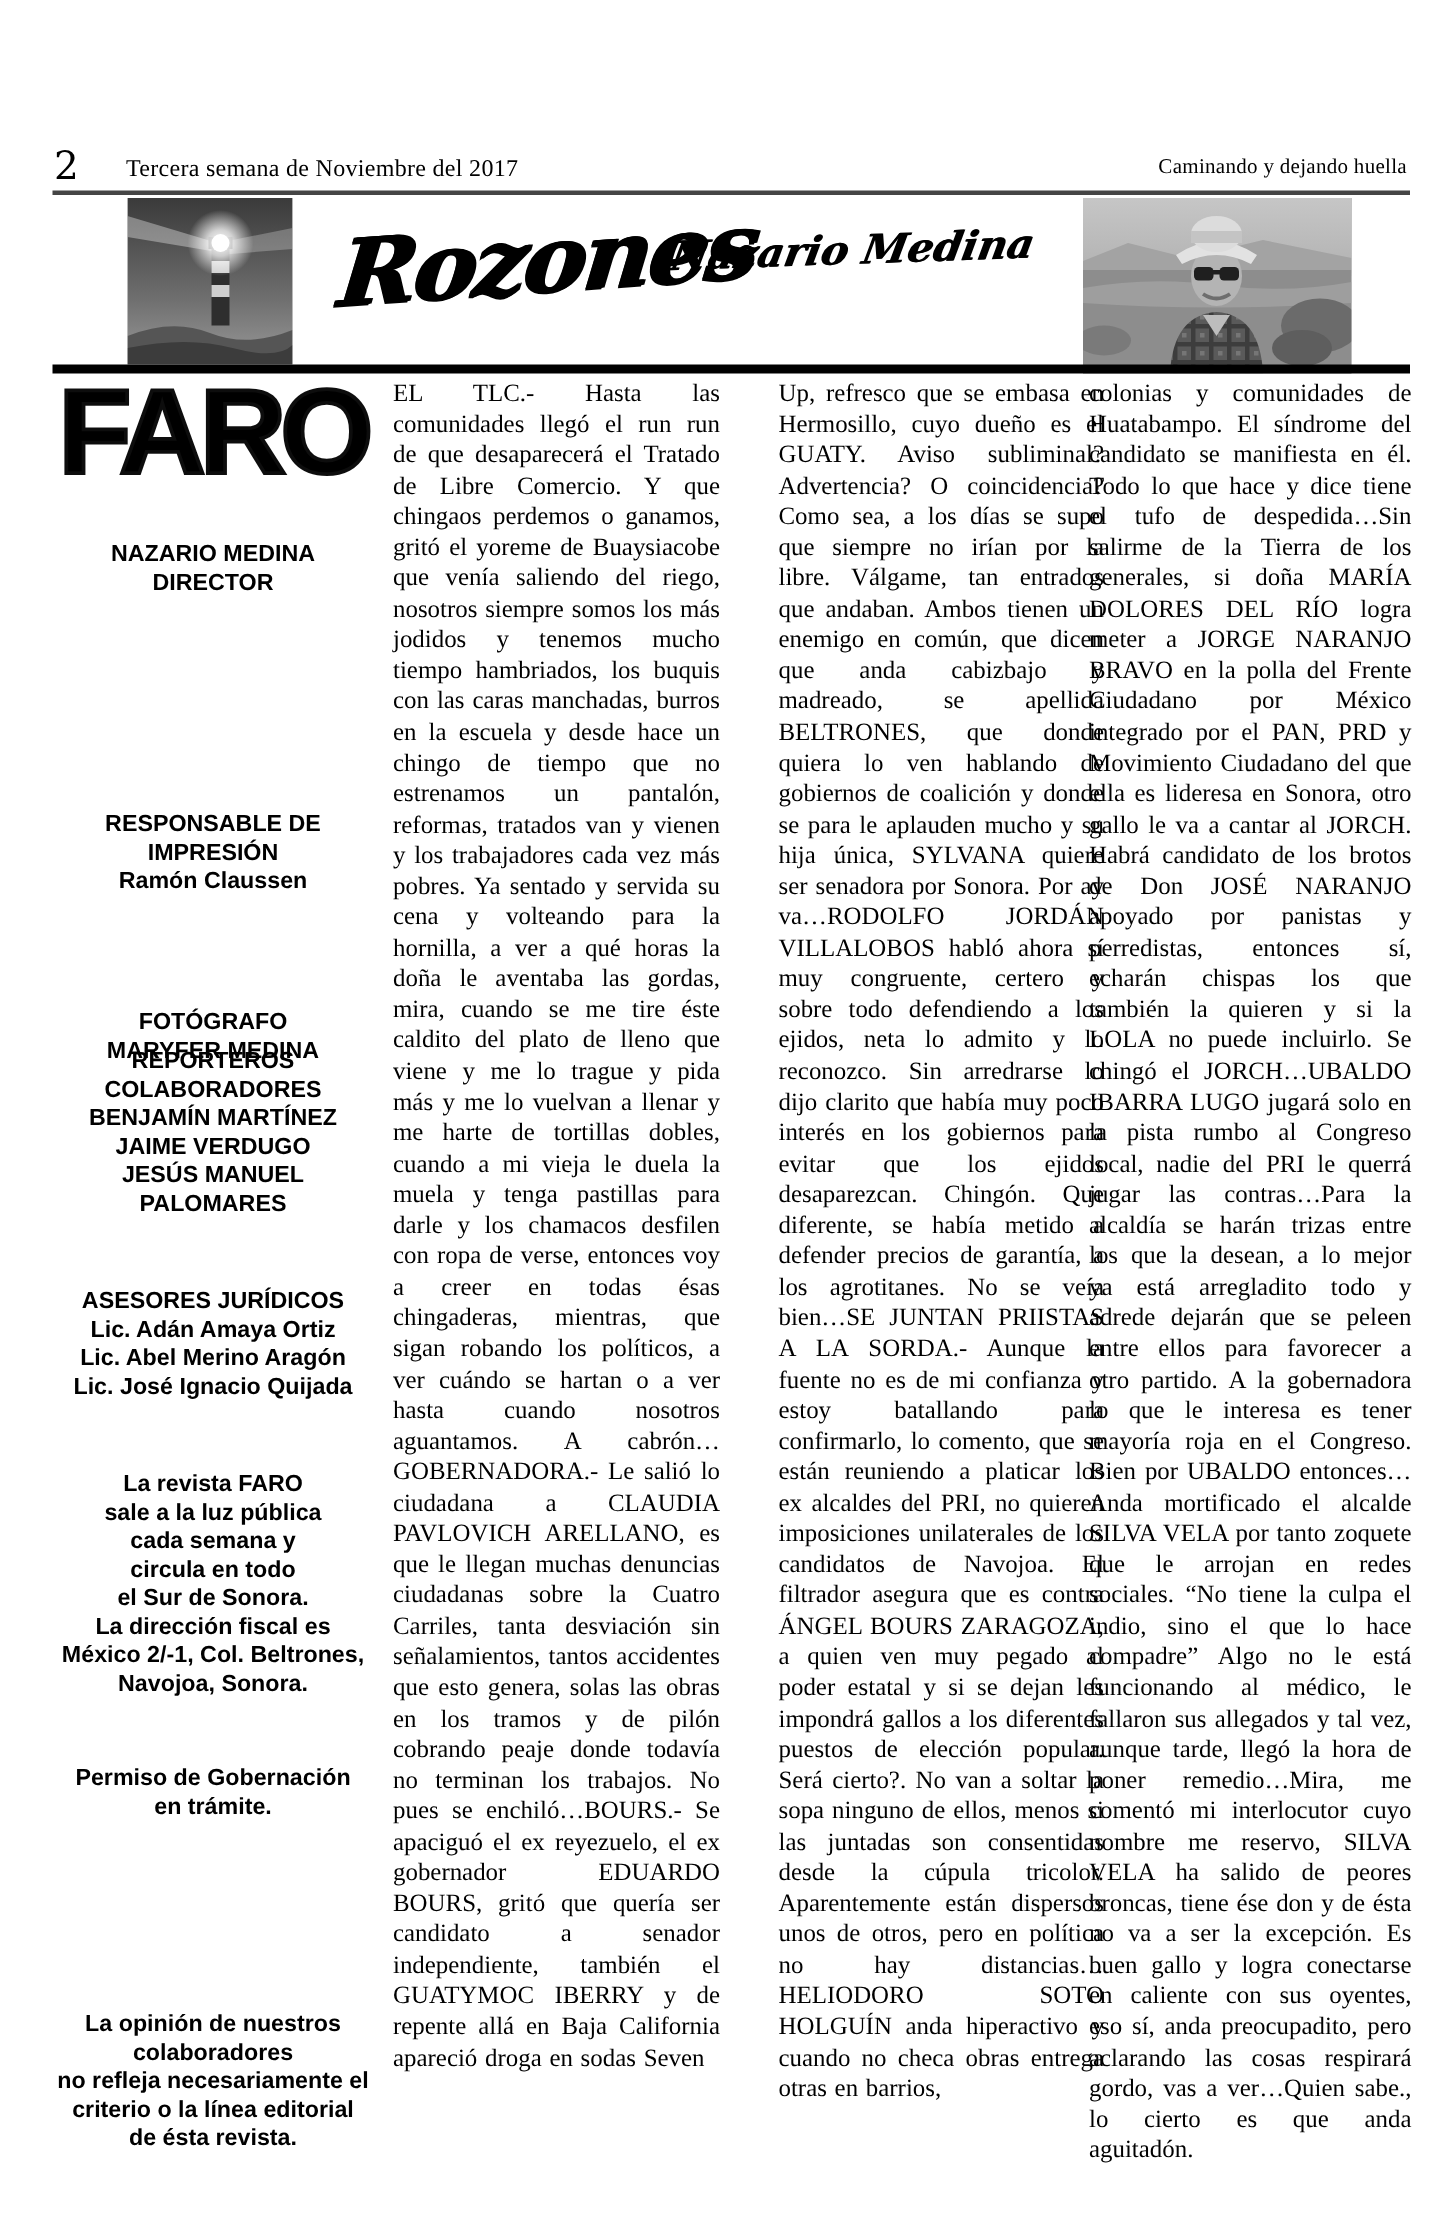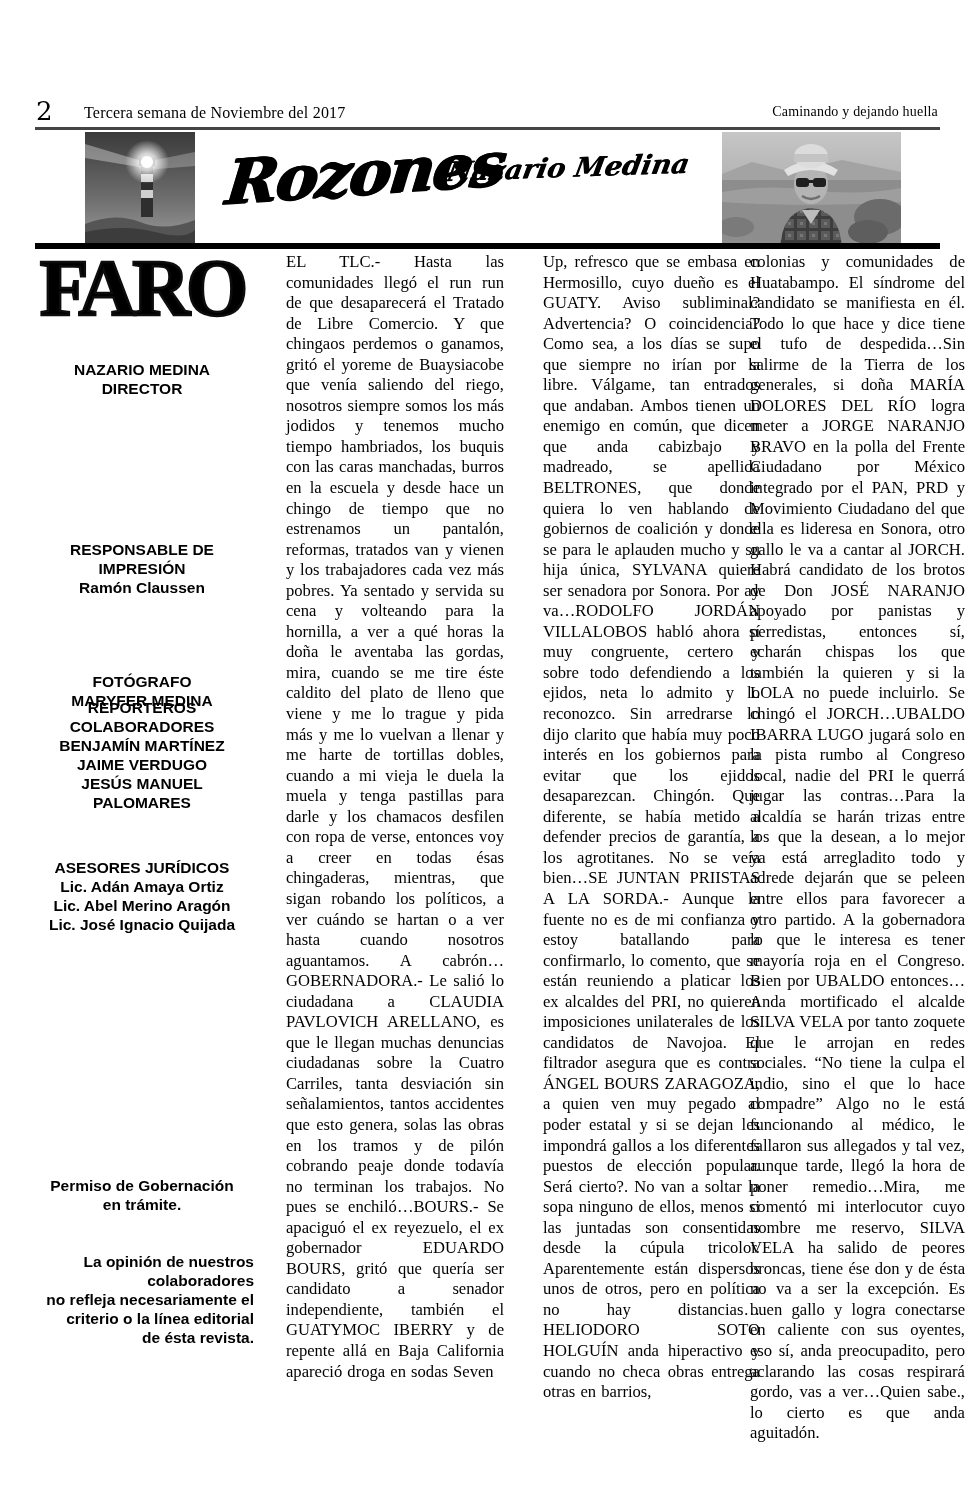--- a/index.html
+++ b/index.html
@@ -58,50 +58,49 @@
   .black-rule {
     left:35px; top:243px; width:905px; height:6px;
     background:#000;
   }
 
   
   .sidebar { left:30px; top:0; width:224px; height:1491px; }
   .faro-title {
     position:absolute; left:0; top:246px; width:224px;
     text-align:center;
-    font-family:Liberation Serif, serif;
+    font-family:Liberation Sans, sans-serif;
     font-weight:bold; font-size:80px; line-height:84px;
     letter-spacing:-4px;
     -webkit-text-stroke:2.5px #0d0d0d;
   }
   .sb-block {
     position:absolute; left:0; width:224px;
     text-align:center;
     font-family:"Liberation Sans", sans-serif;
     font-weight:bold; font-size:15.5px; line-height:19px;
     white-space:pre-line;
   }
   .sb-1 { top:360px; }
   .sb-2 { top:450px; }
   .sb-3 { top:540px; }
   .sb-4 { top:624px;margin-top:48px; }
   .sb-5 { top:698px; }
   .sb-6 { top:858px; }
   .sb-7 { top:980px; }
   .sb-8 { top:1176px; }
-  .sb-9 { top:1252px;text-align:right; }
+  .sb-9 { top:1340px; }
 
   
   .article-col {
     position:absolute; top:252px; height:1170px;
     font-family:"Liberation Serif", serif;
     font-size:16.6px; line-height:20.55px;
     text-align:justify;
     word-spacing:1px;
-    margin-left:24px;
   }
   .col-1 { left:262px; width:218px; }
   .col-2 { left:519px; width:217px; }
   .col-3 { left:726px; width:215px; }
 </style>
 </head>
 <body>
 
 <div class="abs page-number">2</div>
 <div class="abs header-date">Tercera semana de Noviembre del 2017</div>
@@ -188,20 +187,28 @@
   <div class="sb-block sb-6">ASESORES JURÍDICOS
 Lic. Adán Amaya Ortiz
 Lic. Abel Merino Aragón
 Lic. José Ignacio Quijada</div>
   <div class="sb-block sb-5">REPORTEROS
 COLABORADORES
 BENJAMÍN MARTÍNEZ
 JAIME VERDUGO
 JESÚS MANUEL
 PALOMARES</div>
+  <div class="sb-block sb-7">La revista FARO
+sale a la luz pública
+cada semana y
+circula en todo
+el Sur de Sonora.
+La dirección fiscal es
+México 2/-1, Col. Beltrones,
+Navojoa, Sonora.</div>
   <div class="sb-block sb-8">Permiso de Gobernación
 en trámite.</div>
   <div class="sb-block sb-9">La opinión de nuestros
 colaboradores
 no refleja necesariamente el
 criterio o la línea editorial
 de ésta revista.</div>
 </div>
 
 <div class="article-col col-1">EL TLC.- Hasta las comunidades llegó el run run de que desaparecerá el Tratado de Libre Comercio. Y que chingaos perdemos o ganamos, gritó el yoreme de Buaysiacobe que venía saliendo del riego, nosotros siempre somos los más jodidos y tenemos mucho tiempo hambriados, los buquis con las caras manchadas, burros en la escuela y desde hace un chingo de tiempo que no estrenamos un pantalón, reformas, tratados van y vienen y los trabajadores cada vez más pobres. Ya sentado y servida su cena y volteando para la hornilla, a ver a qué horas la doña le aventaba las gordas, mira, cuando se me tire éste caldito del plato de lleno que viene y me lo trague y pida más y me lo vuelvan a llenar y me harte de tortillas dobles, cuando a mi vieja le duela la muela y tenga pastillas para darle y los chamacos desfilen con ropa de verse, entonces voy a creer en todas ésas chingaderas, mientras, que sigan robando los políticos, a ver cuándo se hartan o a ver hasta cuando nosotros aguantamos. A cabrón…GOBERNADORA.- Le salió lo ciudadana a CLAUDIA PAVLOVICH ARELLANO, es que le llegan muchas denuncias ciudadanas sobre la Cuatro Carriles, tanta desviación sin señalamientos, tantos accidentes que esto genera, solas las obras en los tramos y de pilón cobrando peaje donde todavía no terminan los trabajos. No pues se enchiló…BOURS.- Se apaciguó el ex reyezuelo, el ex gobernador EDUARDO BOURS, gritó que quería ser candidato a senador independiente, también el GUATYMOC IBERRY y de repente allá en Baja California apareció droga en sodas Seven</div>

